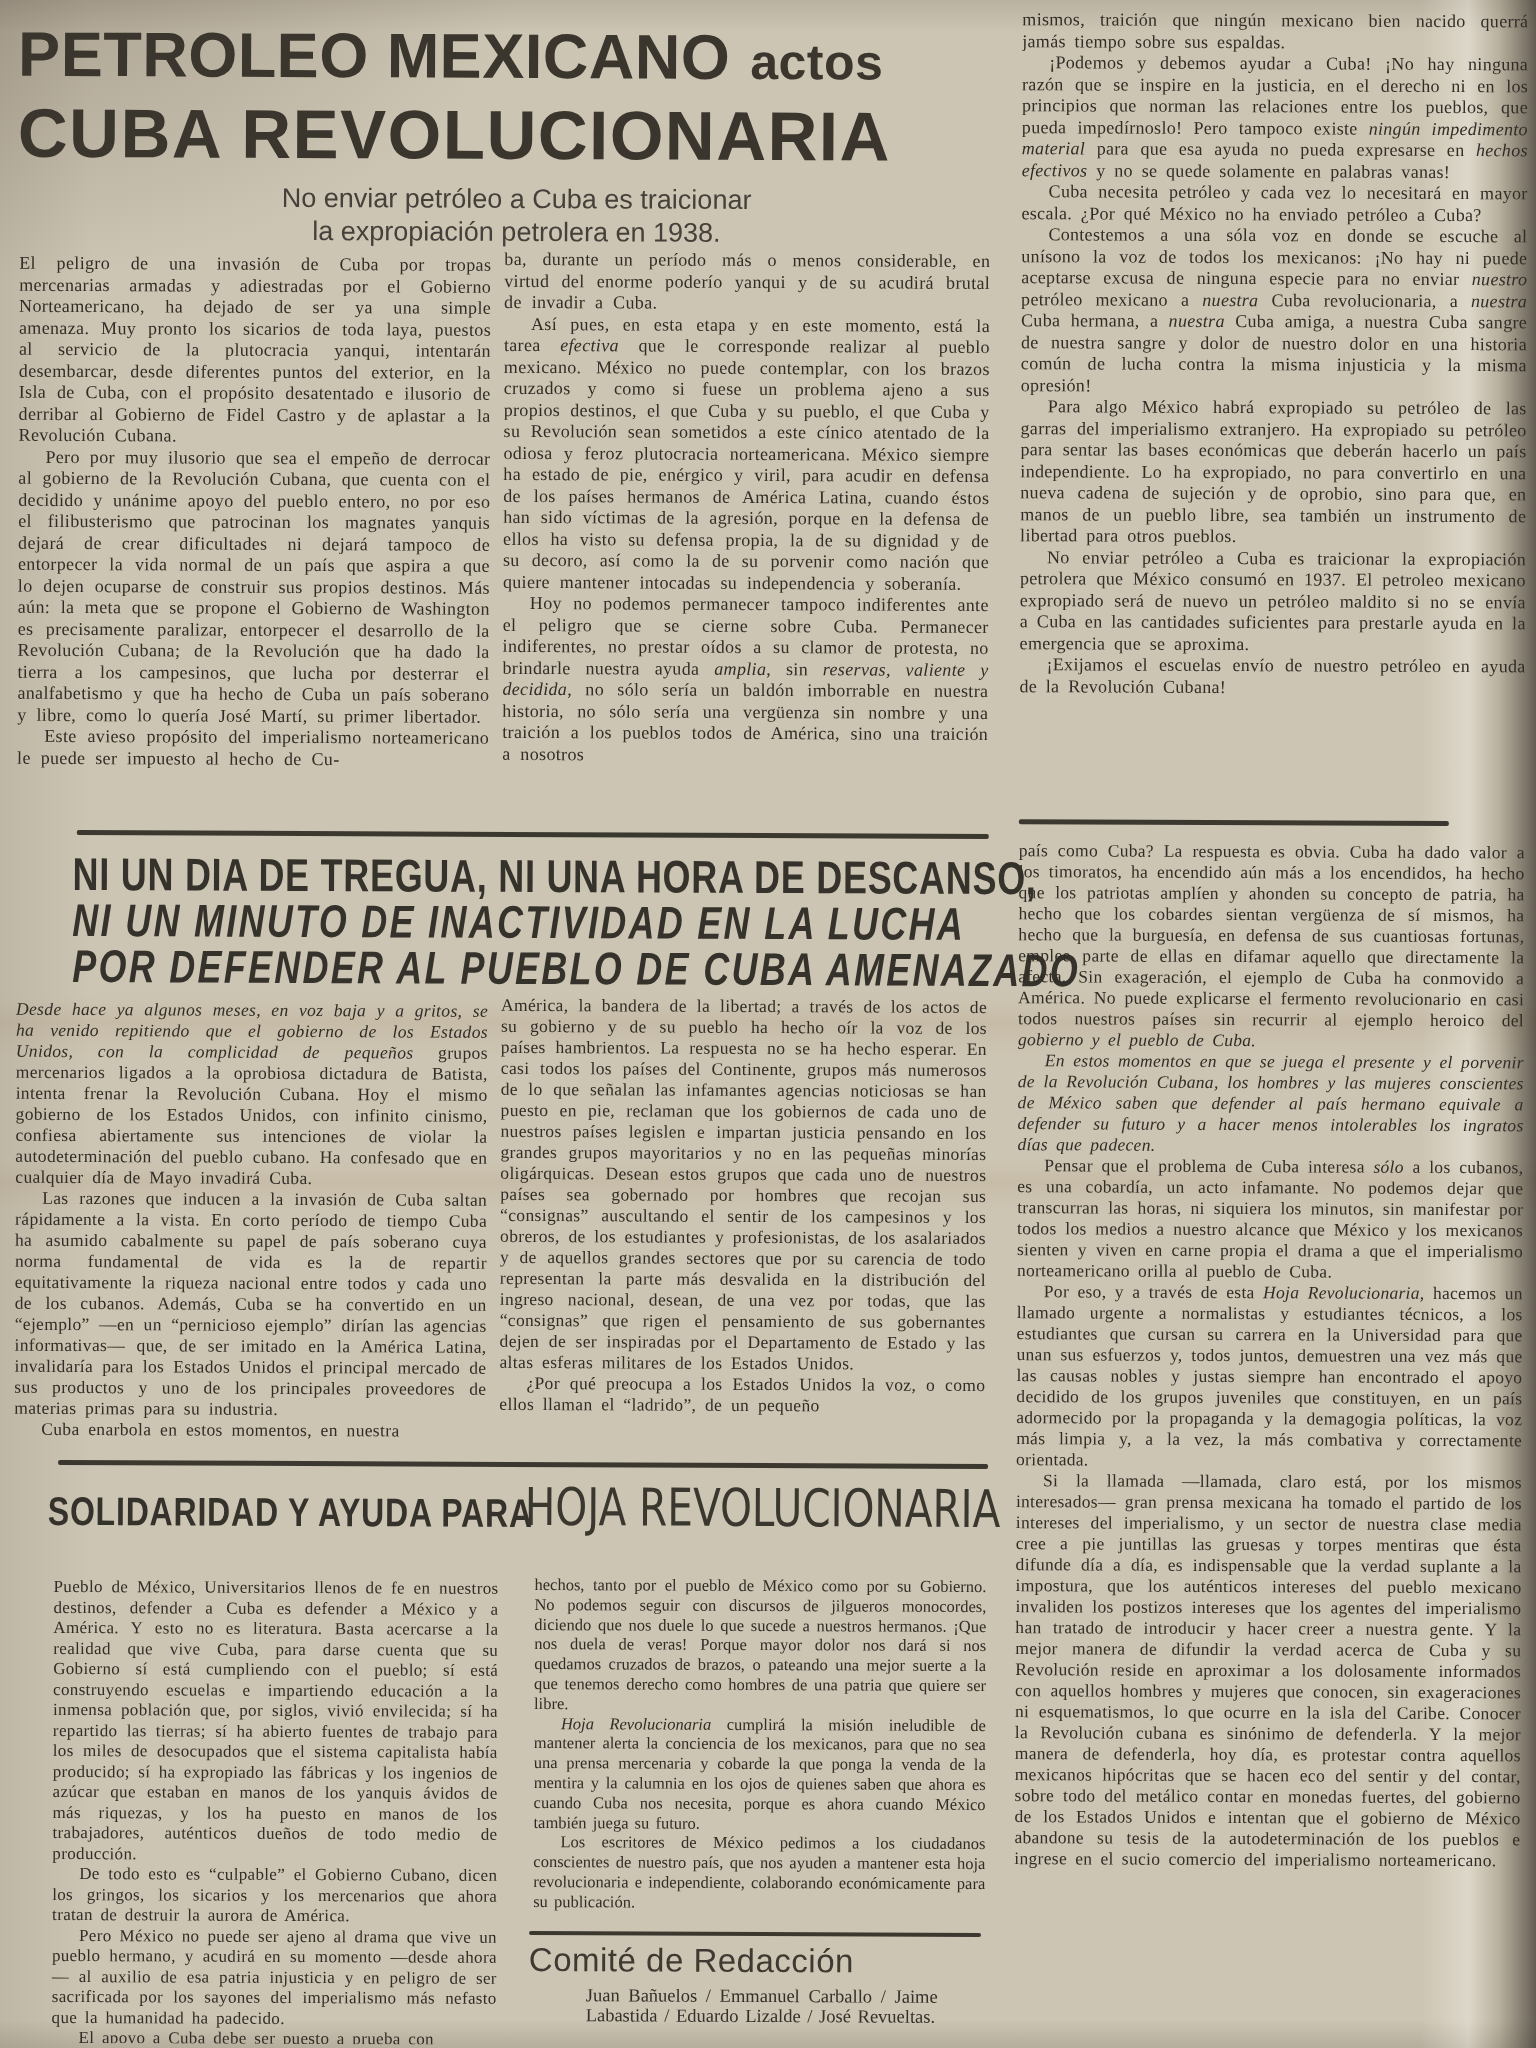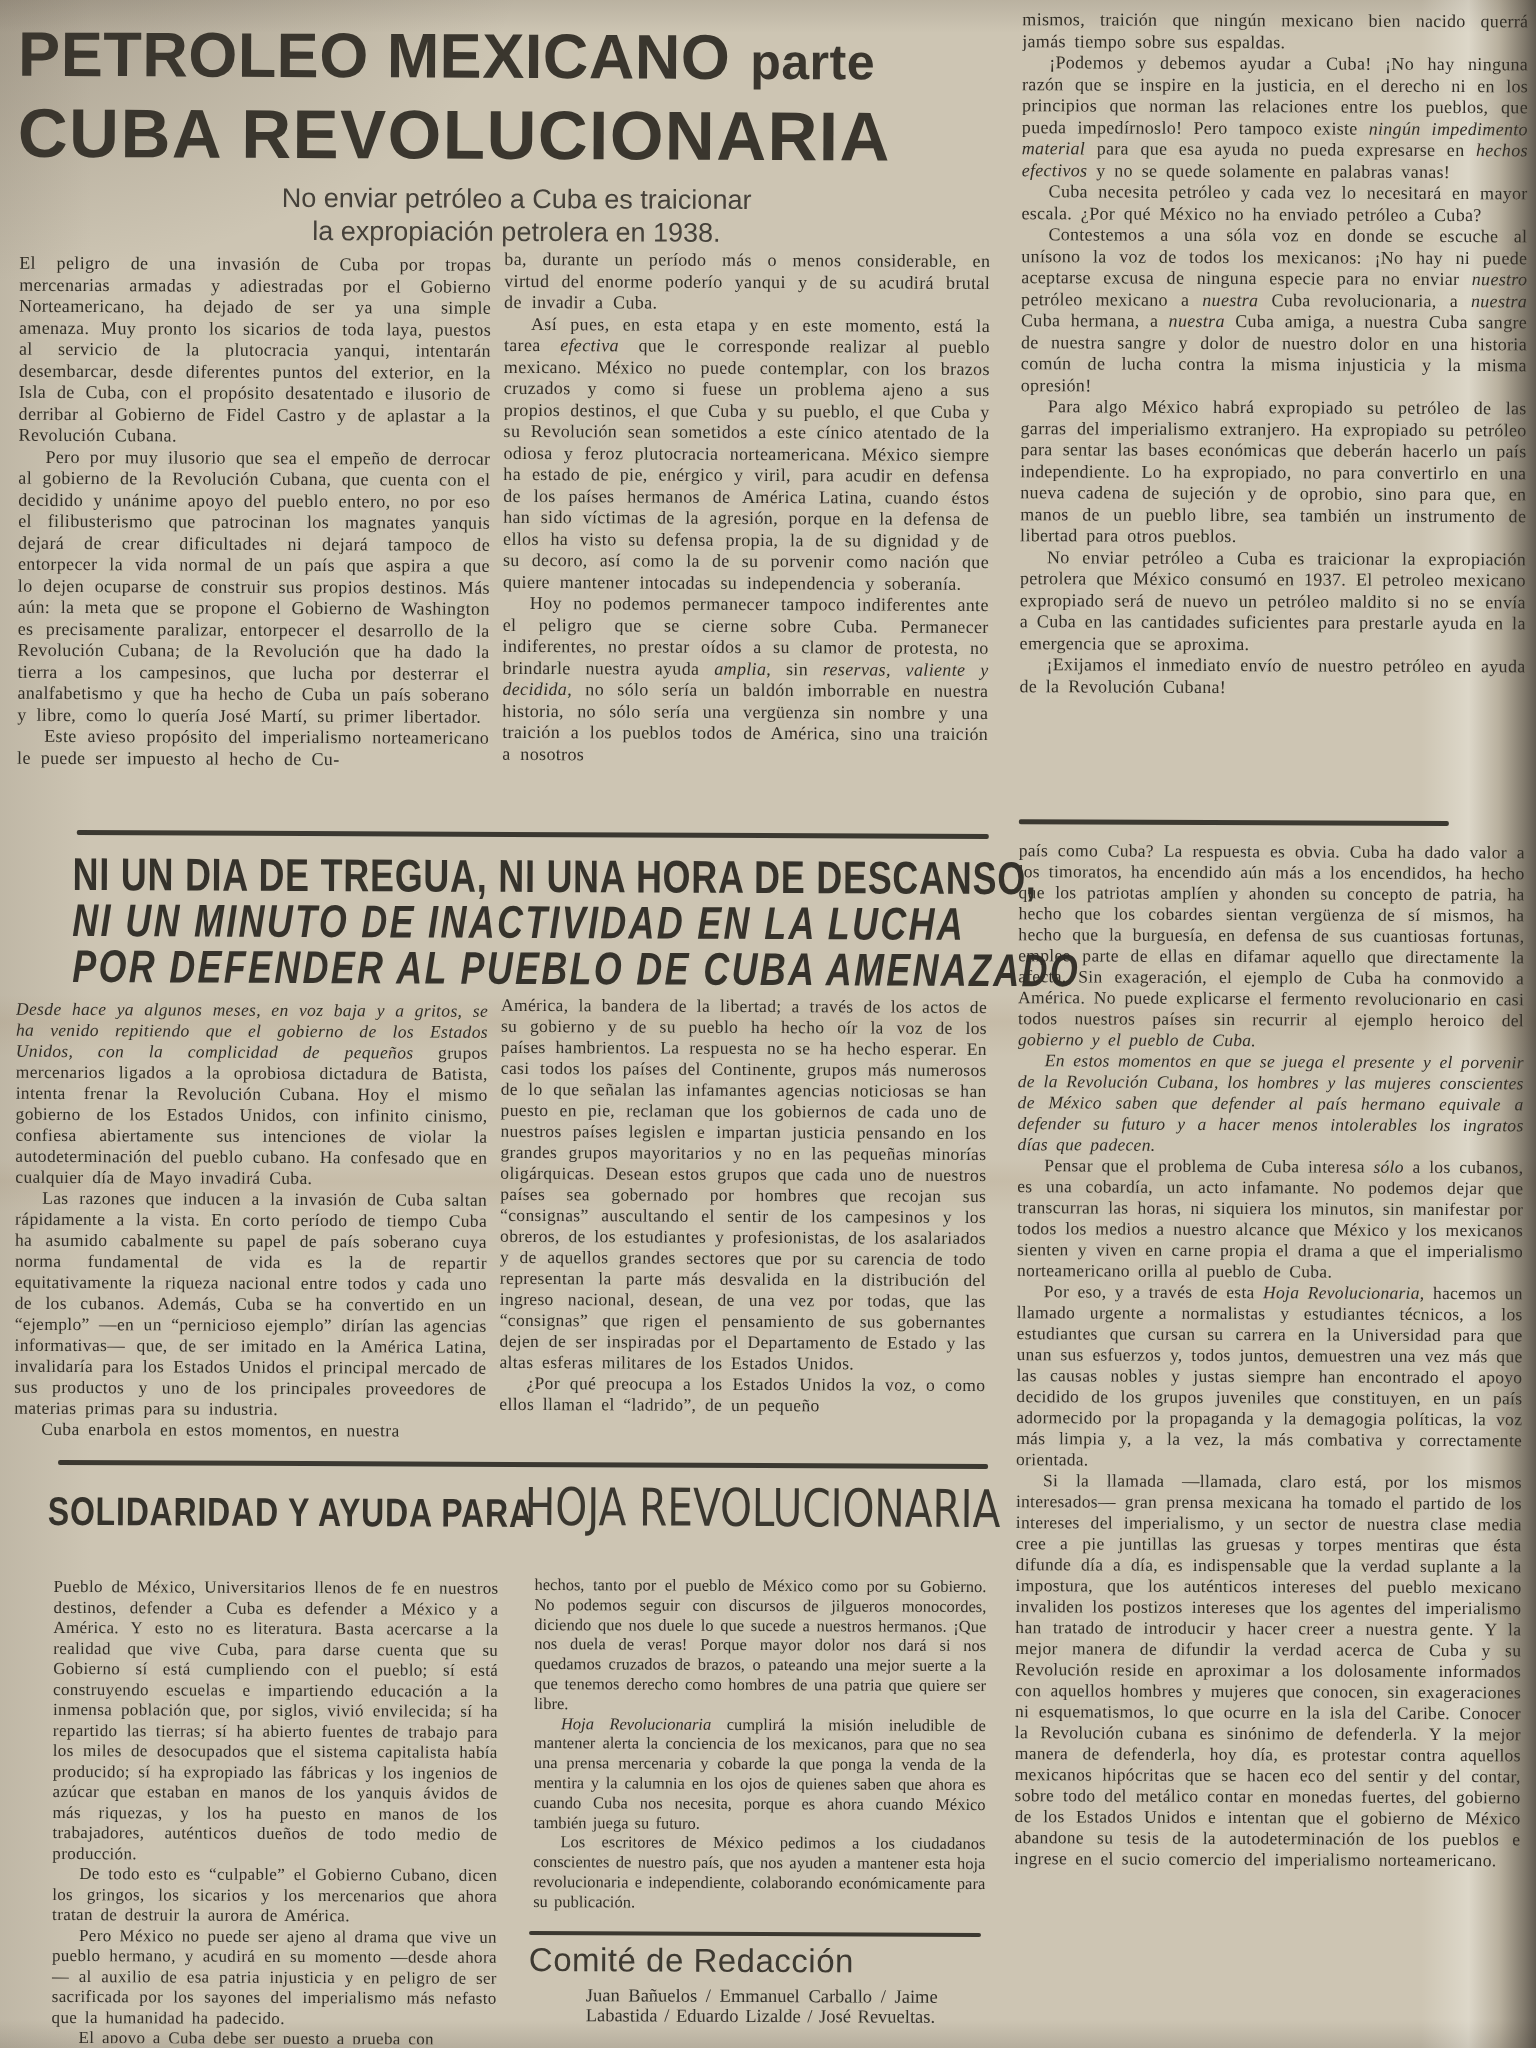--- a/index.html
+++ b/index.html
@@ -64,21 +64,21 @@
   .rule-r{width:430px;height:5px;background:#3b3830;margin:10px 0 16px 0;border-radius:2px;}
   .rc2{overflow:hidden;height:1190px;font-size:17.5px;line-height:21px;word-spacing:3.5px;letter-spacing:0.3px;text-align:justify;}
 </style>
 </head>
 <body>
 
 <div class="page">
   <div class="tilt">
 
     <h1 class="abs title">
-      <span class="t1"><span>PETROLEO MEXICANO</span><span class="conn">parte</span></span>
+      <span class="t1"><span>PETROLEO MEXICANO</span><span class="conn">actos</span></span>
       <span class="t2">CUBA REVOLUCIONARIA</span>
     </h1>
 
     <div class="abs subtitle">
       <div>No enviar petróleo a Cuba es traicionar</div>
       <div>la expropiación petrolera en 1938.</div>
     </div>
 
     <div class="abs col c-a1c1">
         <p class="para"><span>El peligro de una invasión de Cuba por tropas mercenarias armadas y adiestradas por el Gobierno Norteamericano, ha dejado de ser ya una simple amenaza. Muy pronto los sicarios de toda laya, puestos al servicio de la plutocracia yanqui, intentarán desembarcar, desde diferentes puntos del exterior, en la Isla de Cuba, con el propósito desatentado e ilusorio de derribar al Gobierno de Fidel Castro y de aplastar a la Revolución Cubana.</span></p>
@@ -131,21 +131,21 @@
     <div class="abs com-n">Juan Bañuelos / Emmanuel Carballo / Jaime Labastida / Eduardo Lizalde / José Revueltas.</div>
 
     <aside class="abs rcol">
       <div class="rc1">
           <p class="para"><span>mismos, traición que ningún mexicano bien nacido querrá jamás tiempo sobre sus espaldas.</span></p>
           <p class="para ind"><span>¡Podemos y debemos ayudar a Cuba! ¡No hay ninguna razón que se inspire en la justicia, en el derecho ni en los principios que norman las relaciones entre los pueblos, que pueda impedírnoslo! Pero tampoco existe </span><span class="it">ningún impedimento material</span><span> para que esa ayuda no pueda expresarse en </span><span class="it">hechos efectivos</span><span> y no se quede solamente en palabras vanas!</span></p>
           <p class="para ind"><span>Cuba necesita petróleo y cada vez lo necesitará en mayor escala. ¿Por qué México no ha enviado petróleo a Cuba?</span></p>
           <p class="para ind"><span>Contestemos a una sóla voz en donde se escuche al unísono la voz de todos los mexicanos: ¡No hay ni puede aceptarse excusa de ninguna especie para no enviar </span><span class="it">nuestro</span><span> petróleo mexicano a </span><span class="it">nuestra</span><span> Cuba revolucionaria, a </span><span class="it">nuestra</span><span> Cuba hermana, a </span><span class="it">nuestra</span><span> Cuba amiga, a nuestra Cuba sangre de nuestra sangre y dolor de nuestro dolor en una historia común de lucha contra la misma injusticia y la misma opresión!</span></p>
           <p class="para ind"><span>Para algo México habrá expropiado su petróleo de las garras del imperialismo extranjero. Ha expropiado su petróleo para sentar las bases económicas que deberán hacerlo un país independiente. Lo ha expropiado, no para convertirlo en una nueva cadena de sujeción y de oprobio, sino para que, en manos de un pueblo libre, sea también un instrumento de libertad para otros pueblos.</span></p>
           <p class="para ind"><span>No enviar petróleo a Cuba es traicionar la expropiación petrolera que México consumó en 1937. El petroleo mexicano expropiado será de nuevo un petróleo maldito si no se envía a Cuba en las cantidades suficientes para prestarle ayuda en la emergencia que se aproxima.</span></p>
-          <p class="para ind"><span>¡Exijamos el inmediato envío de nuestro petróleo en ayuda de la Revolución Cubana!</span></p>
+          <p class="para ind"><span>¡Exijamos el escuelas envío de nuestro petróleo en ayuda de la Revolución Cubana!</span></p>
         </div>
       <div class="rule-r"></div>
       <div class="rc2">
           <p class="para"><span>país como Cuba? La respuesta es obvia. Cuba ha dado valor a los timoratos, ha encendido aún más a los encendidos, ha hecho que los patriotas amplíen y ahonden su concepto de patria, ha hecho que los cobardes sientan vergüenza de sí mismos, ha hecho que la burguesía, en defensa de sus cuantiosas fortunas, emplee parte de ellas en difamar aquello que directamente la afecta. Sin exageración, el ejemplo de Cuba ha conmovido a América. No puede explicarse el fermento revolucionario en casi todos nuestros países sin recurrir al ejemplo heroico del </span><span class="it">gobierno y el pueblo de Cuba.</span></p>
           <p class="para ind"><span class="it">En estos momentos en que se juega el presente y el porvenir de la Revolución Cubana, los hombres y las mujeres conscientes de México saben que defender al país hermano equivale a defender su futuro y a hacer menos intolerables los ingratos días que padecen.</span></p>
           <p class="para ind"><span>Pensar que el problema de Cuba interesa </span><span class="it">sólo</span><span> a los cubanos, es una cobardía, un acto infamante. No podemos dejar que transcurran las horas, ni siquiera los minutos, sin manifestar por todos los medios a nuestro alcance que México y los mexicanos sienten y viven en carne propia el drama a que el imperialismo norteamericano orilla al pueblo de Cuba.</span></p>
           <p class="para ind"><span>Por eso, y a través de esta </span><span class="it">Hoja Revolucionaria</span><span>, hacemos un llamado urgente a normalistas y estudiantes técnicos, a los estudiantes que cursan su carrera en la Universidad para que unan sus esfuerzos y, todos juntos, demuestren una vez más que las causas nobles y justas siempre han encontrado el apoyo decidido de los grupos juveniles que constituyen, en un país adormecido por la propaganda y la demagogia políticas, la voz más limpia y, a la vez, la más combativa y correctamente orientada.</span></p>
           <p class="para ind"><span>Si la llamada —llamada, claro está, por los mismos interesados— gran prensa mexicana ha tomado el partido de los intereses del imperialismo, y un sector de nuestra clase media cree a pie juntillas las gruesas y torpes mentiras que ésta difunde día a día, es indispensable que la verdad suplante a la impostura, que los auténticos intereses del pueblo mexicano invaliden los postizos intereses que los agentes del imperialismo han tratado de introducir y hacer creer a nuestra gente. Y la mejor manera de difundir la verdad acerca de Cuba y su Revolución reside en aproximar a los dolosamente informados con aquellos hombres y mujeres que conocen, sin exageraciones ni esquematismos, lo que ocurre en la isla del Caribe. Conocer la Revolución cubana es sinónimo de defenderla. Y la mejor manera de defenderla, hoy día, es protestar contra aquellos mexicanos hipócritas que se hacen eco del sentir y del contar, sobre todo del metálico contar en monedas fuertes, del gobierno de los Estados Unidos e intentan que el gobierno de México abandone su tesis de la autodeterminación de los pueblos e ingrese en el sucio comercio del imperialismo norteamericano.</span></p>
         </div>
     </aside>

